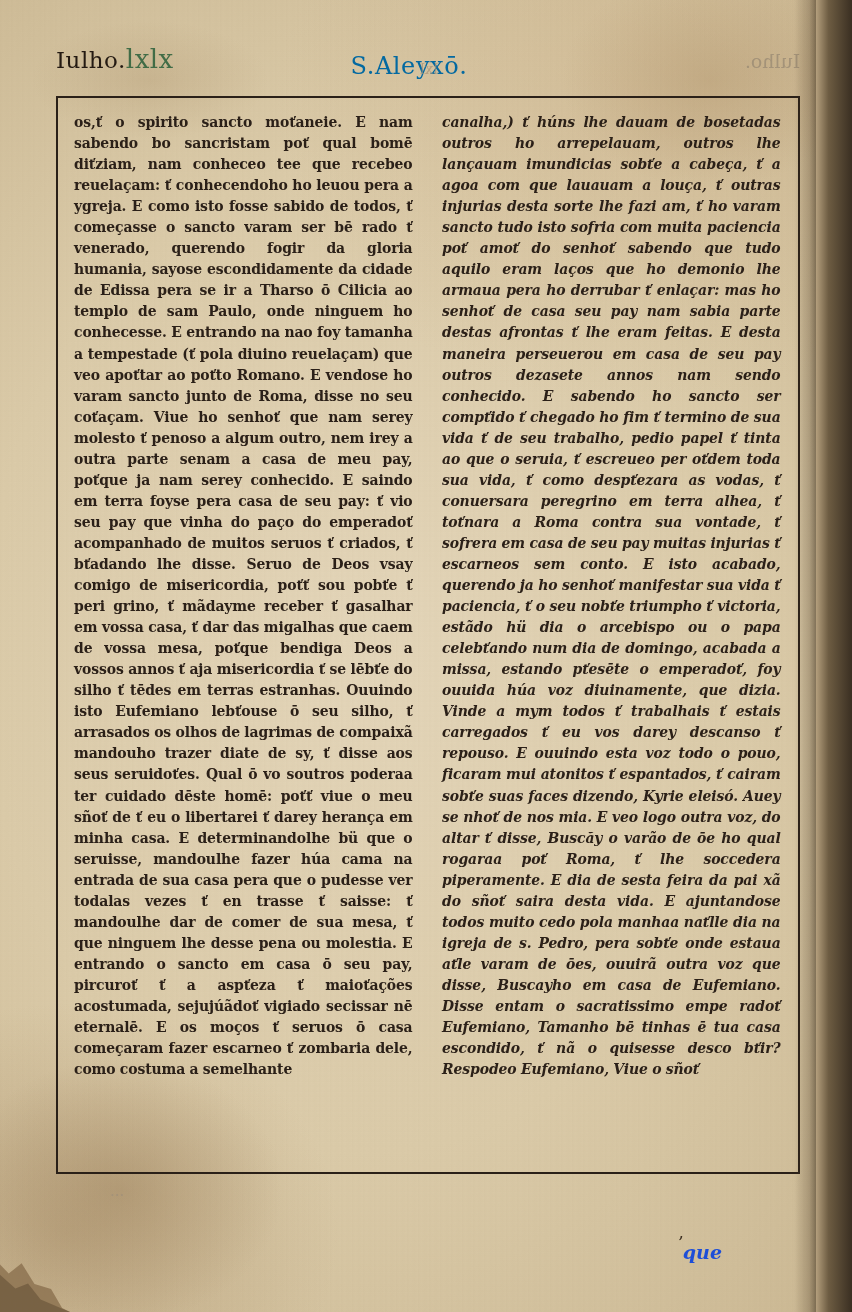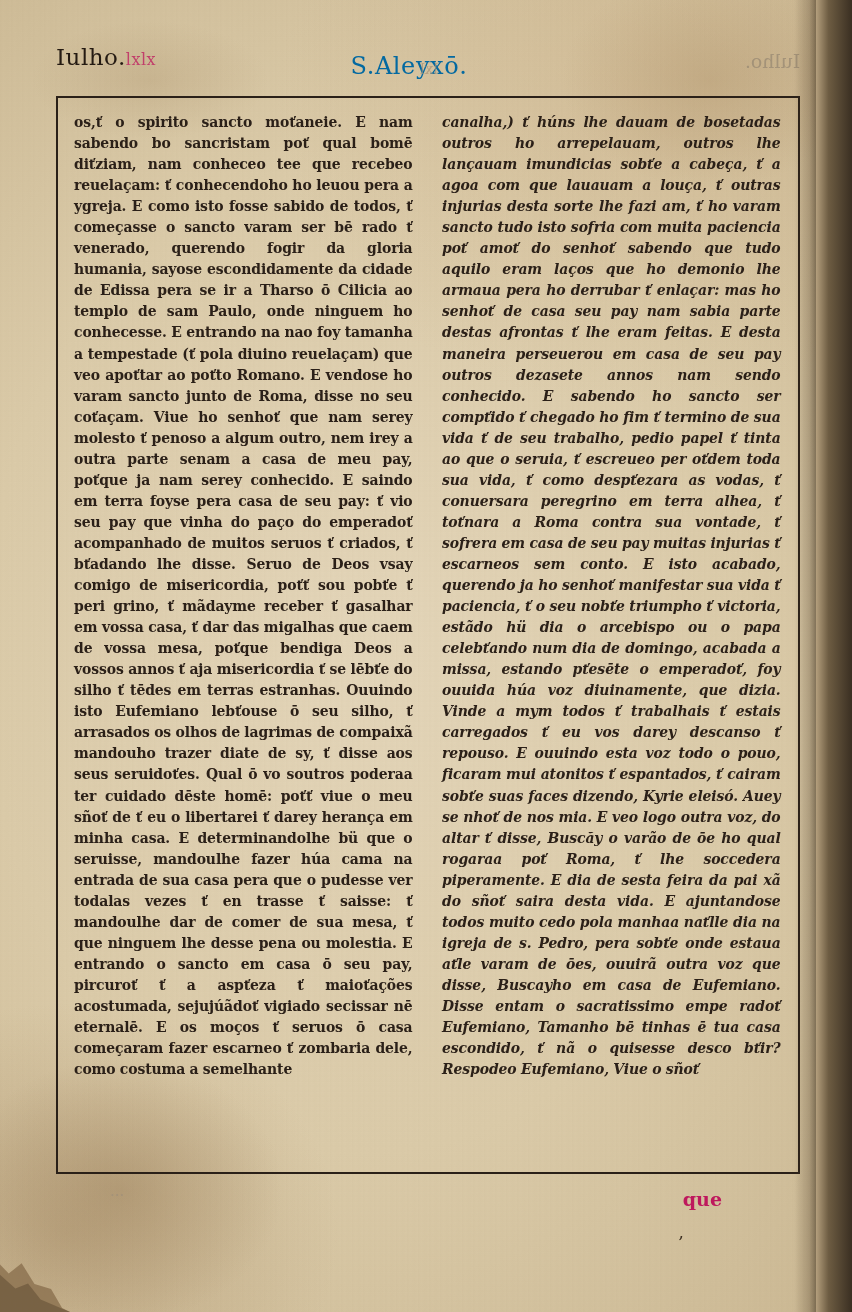--- a/index.html
+++ b/index.html
@@ -106,23 +106,23 @@
   }
   .runhead .folio-left {
     position: absolute;
     left: 56px; top: 0;
     font-family: "DejaVu Serif", serif;
     font-size: 23px;
     color: #241a12;
     letter-spacing: 0.5px;
   }
   .runhead .folio-left .ghost {
-    color: #be185d;
+    color: #14532d;
     opacity: 0.75;
-    font-size: 16px;
+    font-size: 26px;
   }
   .runhead .title-center {
     position: absolute;
     left: 0; top: 8px;
     width: 818px;
     text-align: center;
     font-size: 24px;
     color: #0369a1;
     letter-spacing: 0.6px;
   }
@@ -183,26 +183,27 @@
     
     font-weight: 700;
     transform: scaleX(0.99);
     transform-origin: left top;
   }
 
   
   .catchword {
     position: absolute;
     right: 130px;
-    top: 1188px;
+    top: 1241px;
     font-family: "DejaVu Serif", serif;
     font-size: 19px;
     font-weight: 700;
-    color: #be185d;
-    z-index: 3;
+    color: #1d4ed8;
+    z-index: 3;
+    font-style: italic;
   }
   .footnote-mark {
     position: absolute;
     right: 168px;
     top: 1222px;
     font-size: 17px;
     color: #3a2d20;
     z-index: 3;
   }
   .foot-ghost {

